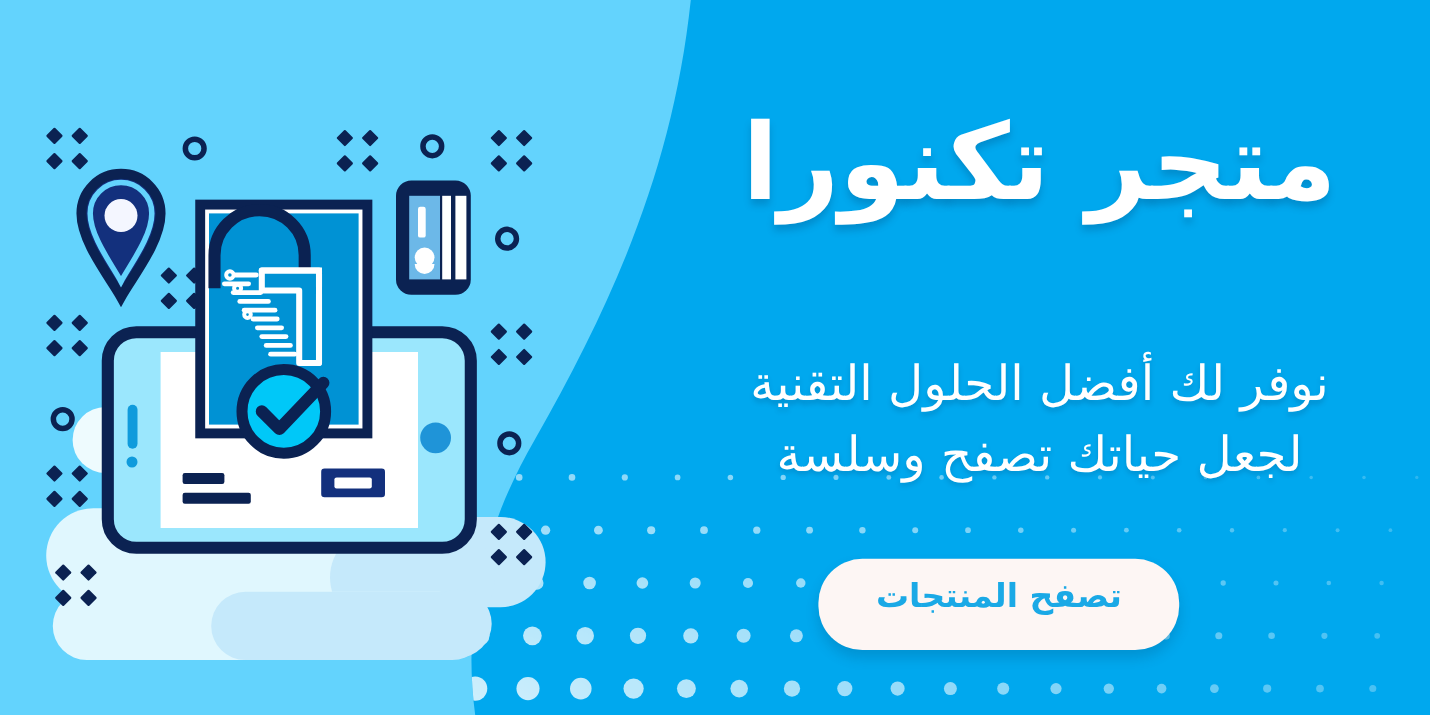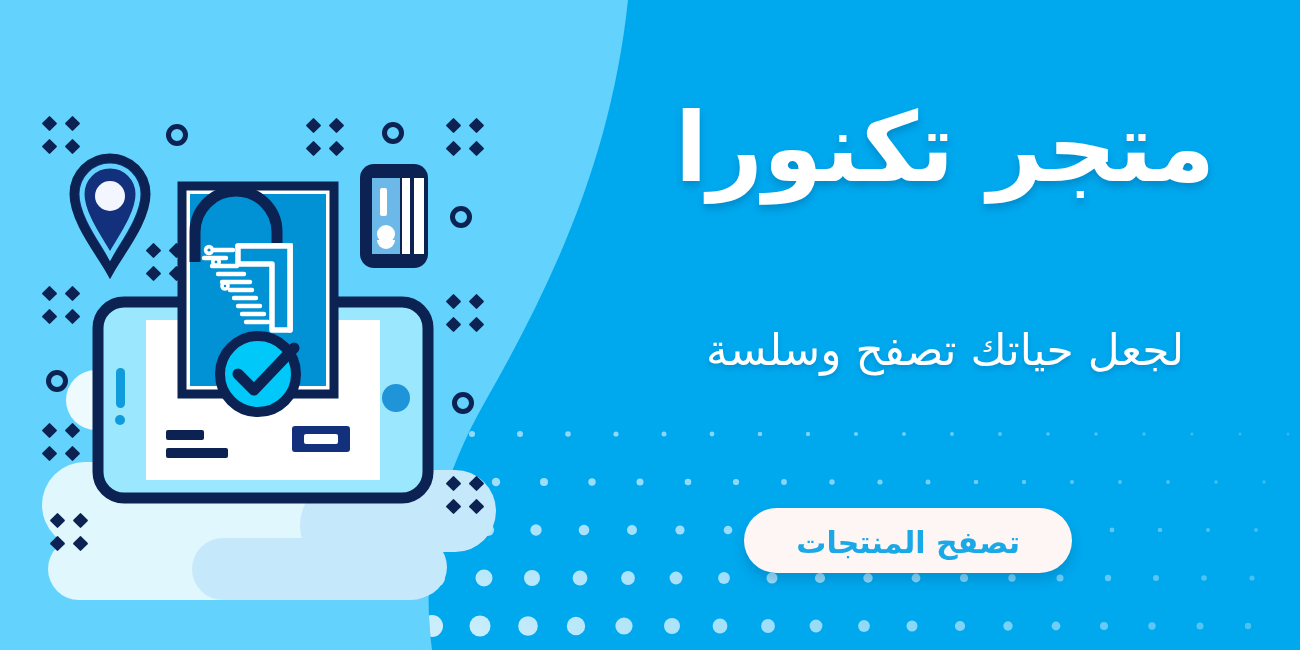--- a/index.html
+++ b/index.html
@@ -50,21 +50,21 @@
   }
   #subtitle .ln { display: block; white-space: nowrap; }
 
   #cta-wrap {
     position: absolute;
     top: 508px; right: 228px;
     pointer-events: auto;
   }
   #cta {
     display: inline-block;
-    padding: 17px 52px 12px;
+    padding: 17px 52px 30px;
     border: none;
     border-radius: 40px;
     background: #fdf6f4;
     color: #1aa9e6;
     font-family: inherit;
     font-size: 30px;
     font-weight: 700;
     line-height: 1.2;
     direction: rtl;
     cursor: pointer;
@@ -365,20 +365,21 @@
     <div class="ring" style="left:450px; top:206px; width:22px; height:22px;"></div>
     <div class="ring" style="left:46px;  top:370px; width:22px; height:22px;"></div>
     <div class="ring" style="left:452px; top:392px; width:22px; height:22px;"></div>
   </div>
 
   <div id="text-col">
 
     <h1 id="title">متجر تكنورا</h1>
 
     <p id="subtitle">
+      <span class="ln">نوفر لك أفضل الحلول التقنية</span>
       <span class="ln">لجعل حياتك تصفح وسلسة</span>
     </p>
 
     <div id="cta-wrap">
       <button id="cta">تصفح المنتجات</button>
     </div>
   </div>
 
 </div>
 

